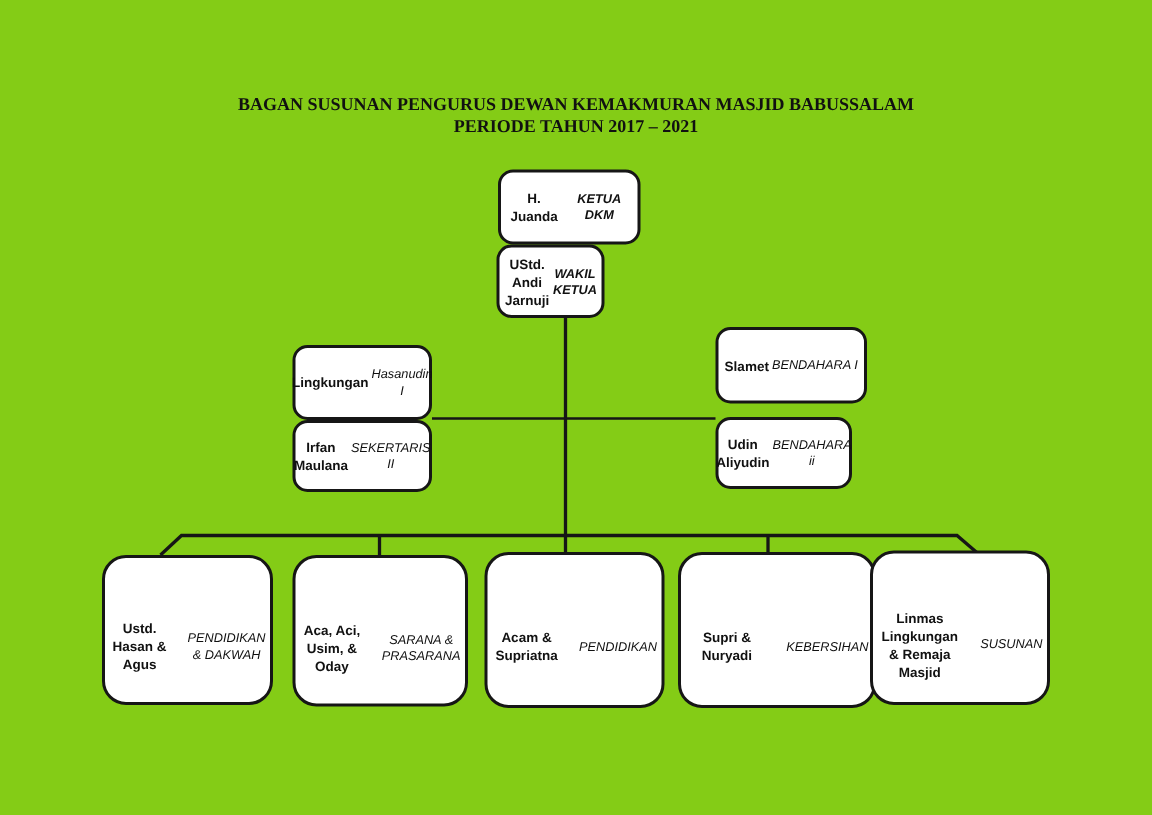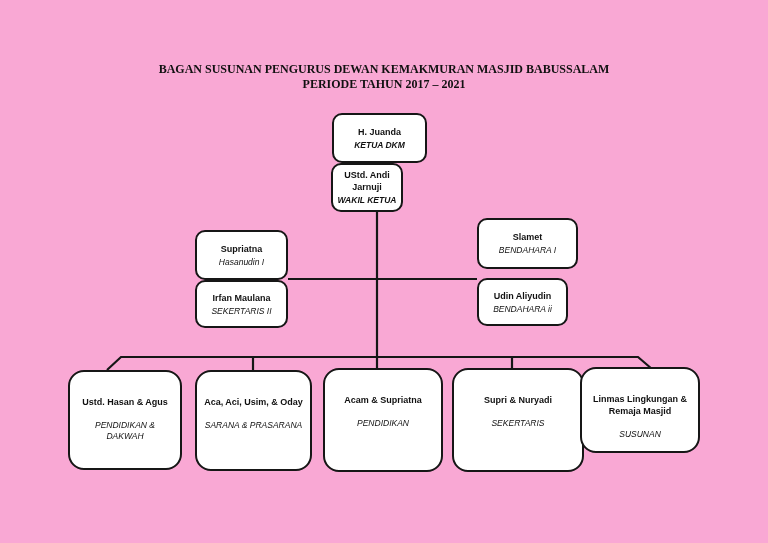--- a/index.html
+++ b/index.html
@@ -1,20 +1,20 @@
 <!DOCTYPE html>
 <html><head>
 <meta charset="utf-8">
 <style>
   html, body { margin: 0; padding: 0; background: #ffffff; }
   .page {
     position: relative;
     width: 768px;
     height: 543px;
-    background: #f9a8d4;
+    background: #84cc16;
     font-family: "Liberation Sans", "DejaVu Sans", sans-serif;
     color: #111;
     overflow: hidden;
   }
   .title {
     position: absolute;
     top: 62px;
     left: 0;
     width: 768px;
     text-align: center;
@@ -29,21 +29,21 @@
     top: 0; left: 0;
     z-index: 1;
   }
   .node {
     position: absolute;
     box-sizing: border-box;
     background: #ffffff;
     border: 2.5px solid #161616;
     border-radius: 10px;
     display: flex;
-    flex-direction: column;
+    flex-direction: row;
     align-items: center;
     justify-content: center;
     text-align: center;
     z-index: 2;
     gap: 2px;
     padding: 2px 3px;
   }
   .node .name {
     font-weight: bold;
     font-size: 9px;
@@ -90,21 +90,21 @@
     <div class="name">H. Juanda</div>
     <div class="role bold">KETUA DKM</div>
   </div>
 
   <div class="node" style="left:331px;top:163px;width:72px;height:49px">
     <div class="name">UStd. Andi Jarnuji</div>
     <div class="role bold">WAKIL KETUA</div>
   </div>
 
   <div class="node" style="left:195px;top:230px;width:93px;height:50px">
-    <div class="name">Supriatna</div>
+    <div class="name">Lingkungan</div>
     <div class="role">Hasanudin I</div>
   </div>
 
   <div class="node" style="left:195px;top:280px;width:93px;height:48px">
     <div class="name">Irfan Maulana</div>
     <div class="role">SEKERTARIS II</div>
   </div>
 
   <div class="node" style="left:477px;top:218px;width:101px;height:51px">
     <div class="name">Slamet</div>
@@ -126,21 +126,21 @@
     <div class="role">SARANA &amp; PRASARANA</div>
   </div>
 
   <div class="node div" style="left:323px;top:368px;width:120px;height:104px">
     <div class="name">Acam &amp; Supriatna</div>
     <div class="role">PENDIDIKAN</div>
   </div>
 
   <div class="node div" style="left:452px;top:368px;width:132px;height:104px">
     <div class="name">Supri &amp; Nuryadi</div>
-    <div class="role">SEKERTARIS</div>
+    <div class="role">KEBERSIHAN</div>
   </div>
 
-  <div class="node div" style="left:580px;top:367px;width:120px;height:86px">
+  <div class="node div" style="left:580px;top:367px;width:120px;height:103px">
     <div class="name">Linmas Lingkungan &amp; Remaja Masjid</div>
     <div class="role">SUSUNAN</div>
   </div>
 
 </div>
 
 </body></html>

